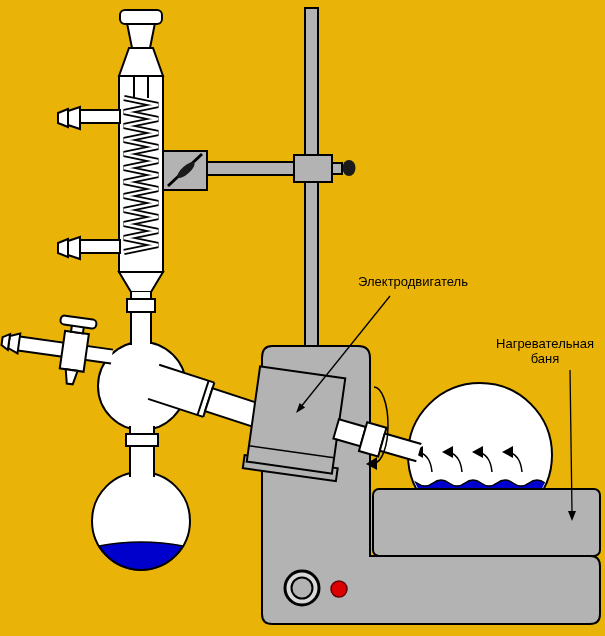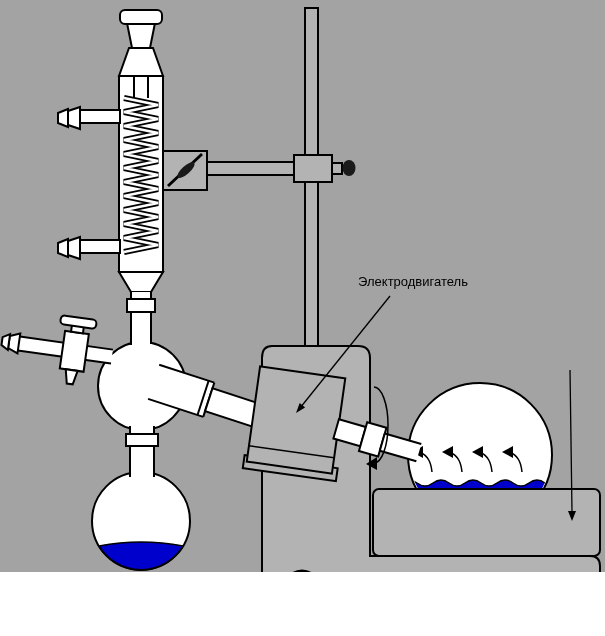--- a/index.html
+++ b/index.html
@@ -1,16 +1,16 @@
 <!DOCTYPE html>
 <html style="--metal: #b3b3b3; --metal_light: #d8d8d8; --glass: #ffffff; --outline: #000000; --liquid: #0000cc; --indicator: #dd0000; --hardware: #1a1a1a;"><head>
 <meta charset="utf-8">
 <style>
   html,body{margin:0;padding:0;background:#fff;font-family:"Liberation Sans",sans-serif;}
-  .stage{position:relative;width:605px;height:572px;background:#a3a3a3;overflow:hidden;}
+  .stage{position:relative;width:605px;height:636px;background:#eab308;overflow:hidden;}
   .stage svg{position:absolute;left:0;top:0;}
   .diagram-label{position:absolute;font-size:13px;line-height:1.18;color:#000;text-align:center;white-space:nowrap;}
   .glass{fill:var(--glass,#fff);stroke:var(--outline,#000);stroke-width:2;}
   .glassline{fill:none;stroke:var(--outline,#000);stroke-width:2;}
   .mask{fill:var(--glass,#fff);stroke:none;}
   .metal{fill:var(--metal,#b3b3b3);stroke:var(--outline,#000);stroke-width:2;}
   .thin{fill:none;stroke:var(--outline,#000);stroke-width:1.5;}
   .head{fill:var(--outline,#000);stroke:none;}
 </style>
 </head>
@@ -146,13 +146,17 @@
     <line x1="390" y1="296" x2="300" y2="408" stroke="var(--outline,#000)" stroke-width="1.3"></line>
     <polygon class="head" points="296,413 299.7,403.1 305.1,407.5"></polygon>
   </g>
   <g>
     <line x1="570" y1="370" x2="572" y2="512" stroke="var(--outline,#000)" stroke-width="1.3"></line>
     <polygon class="head" points="572,521 568,511 576,511"></polygon>
   </g>
 </svg>
 
 <div class="diagram-label" style="left:348px;top:274px;width:130px;">Электродвигатель</div>
+<div class="diagram-label" style="left:486px;top:336px;width:118px;">
+  <div>Нагревательная</div>
+  <div>баня</div>
+</div>
 </div>
 
 </body></html>

